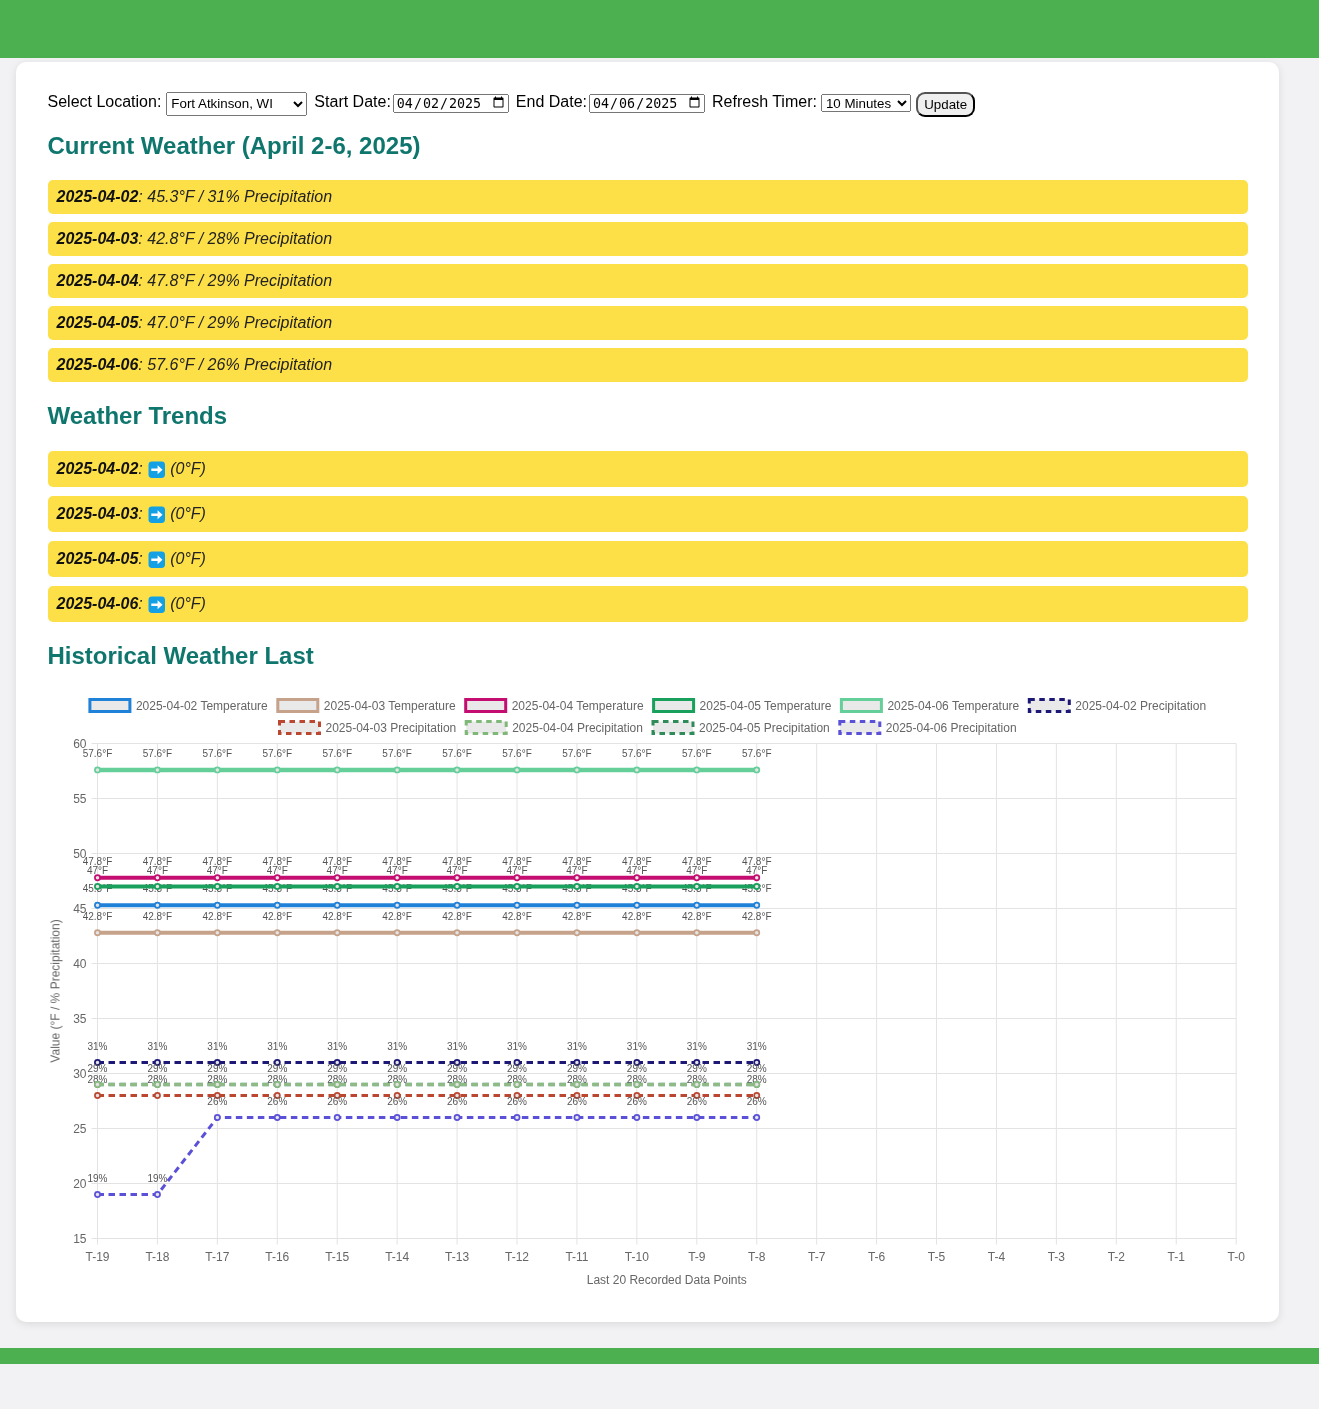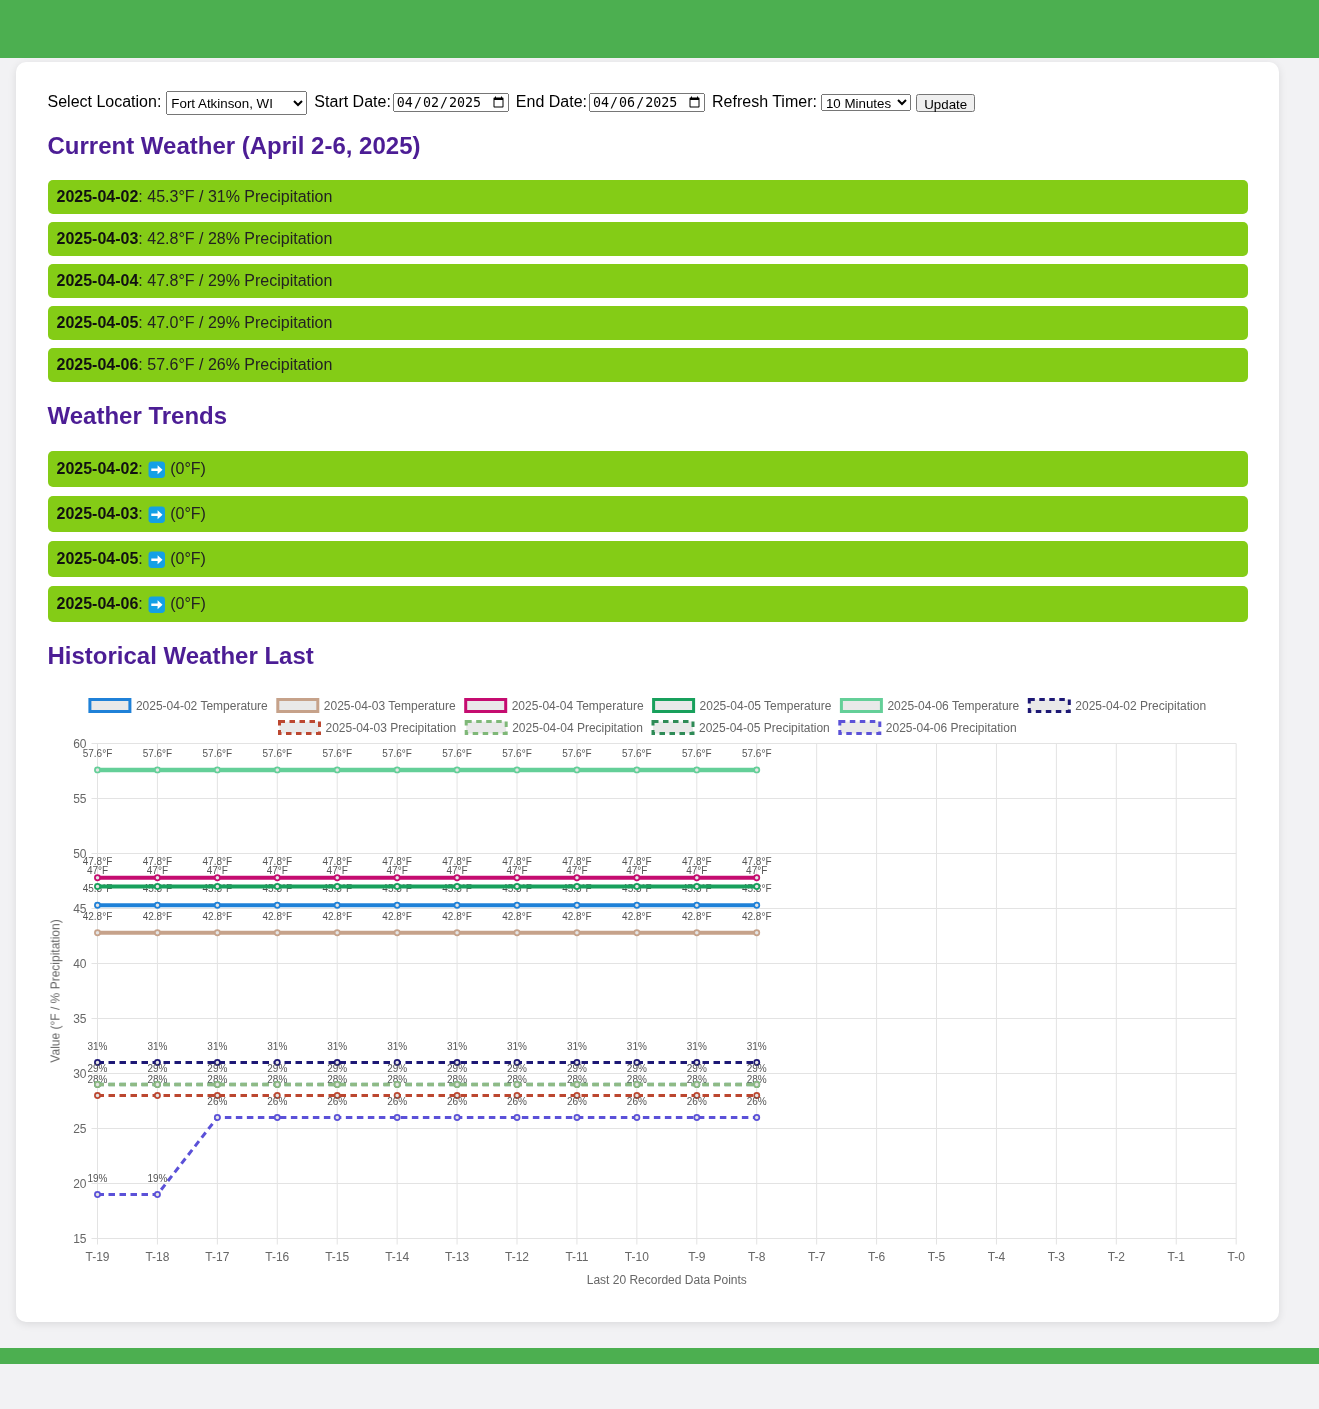--- a/index.html
+++ b/index.html
@@ -6,25 +6,25 @@
 html,body { margin:0; padding:0; background:#F2F2F4; font-family:"Liberation Sans", sans-serif; }
 .hdr { height:58px; background:#4CAF50; }
 .ftr { height:16px; background:#4CAF50; }
 .card { width:1263px; margin:4px 0 26px 16px; background:#fff; border-radius:10px;
   box-shadow:0 2px 8px rgba(0,0,0,0.10); padding:28px 31.5px 32px 31.5px; }
 .controls { font-size:16px; color:#000; height:22px; white-space:nowrap; }
 .controls select, .controls input { margin-right:7px; }
 #loc { width:141px; margin-left:5px; height:24px; position:relative; top:1.3px; }
 #rt { width:90px; margin-left:4px; height:17.5px; margin-right:0; position:relative; top:1.3px; }
 .controls input[type=date] { width:116px; height:19px; margin-left:2px; position:relative; top:0.6px; }
-.controls button { margin-left:5.3px; height:18px; position:relative; top:2px; }
-h2 { font-size:24px; font-weight:bold; color:#4c1d95; margin:19.9px 0; }
+.controls button { margin-left:5.3px; height:25px; position:relative; top:2px;border-radius:9px; }
+h2 { font-size:24px; font-weight:bold; color:#0f766e; margin:19.9px 0; }
 h2:nth-of-type(2) { margin-bottom:21.3px; }
-.row { background:#84cc16; border-radius:5px; padding:8px 0 8px 9px; margin-bottom:8px;
-  font-size:16px; line-height:18px; color:#222; }
+.row { background:#fde047; border-radius:5px; padding:8px 0 8px 9px; margin-bottom:8px;
+  font-size:16px; line-height:18px; color:#222;font-style:italic; }
 .row strong { color:#111; }
 .row.trend { line-height:20px; margin-bottom:9px; }
 .row.trend:first-of-type { }
 .ar { vertical-align:-4.3px; margin-left:1px; }
 </style>
 </head>
 <body>
 <div class="hdr"></div>
 <div class="card">
 <div class="controls">Select Location:<select id="loc"><option>Fort Atkinson, WI</option></select>Start Date:<input type="date" value="2025-04-02" style="">End Date:<input type="date" value="2025-04-06" style="">Refresh Timer:<select id="rt"><option>10 Minutes</option></select><button>Update</button></div>

